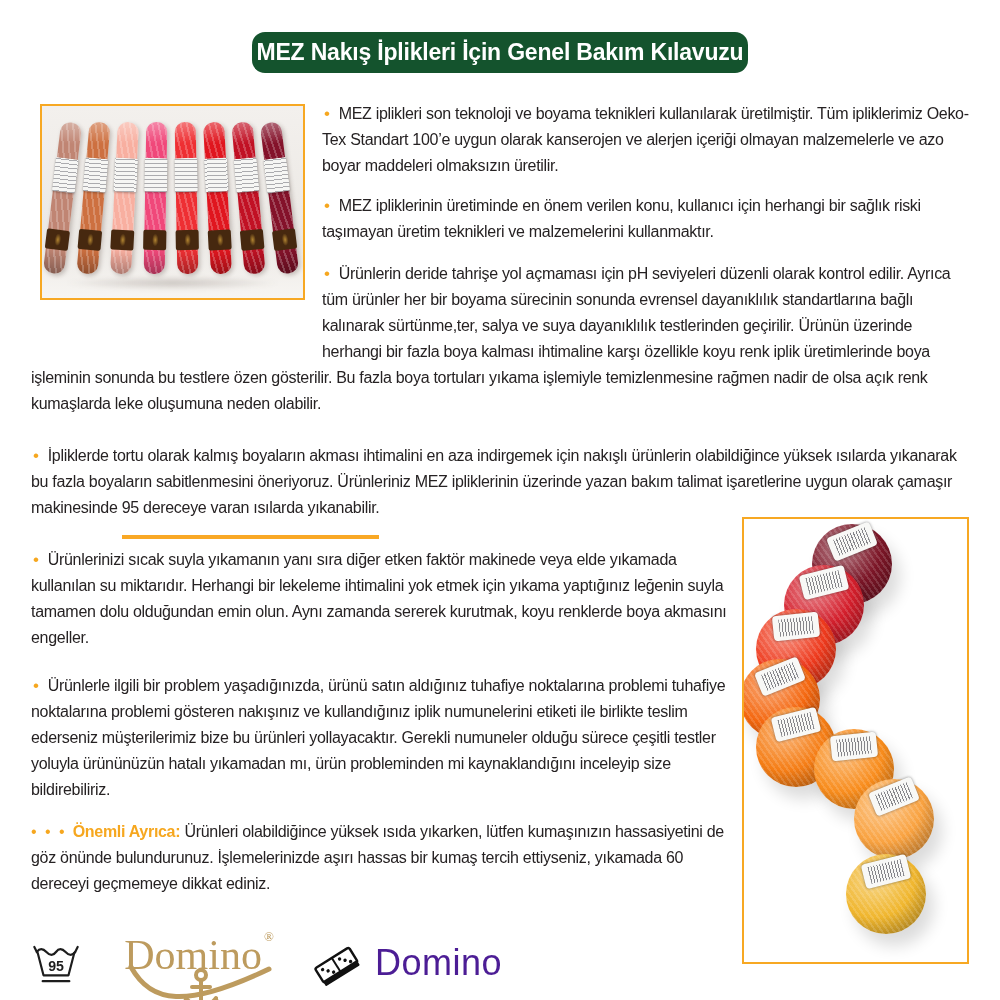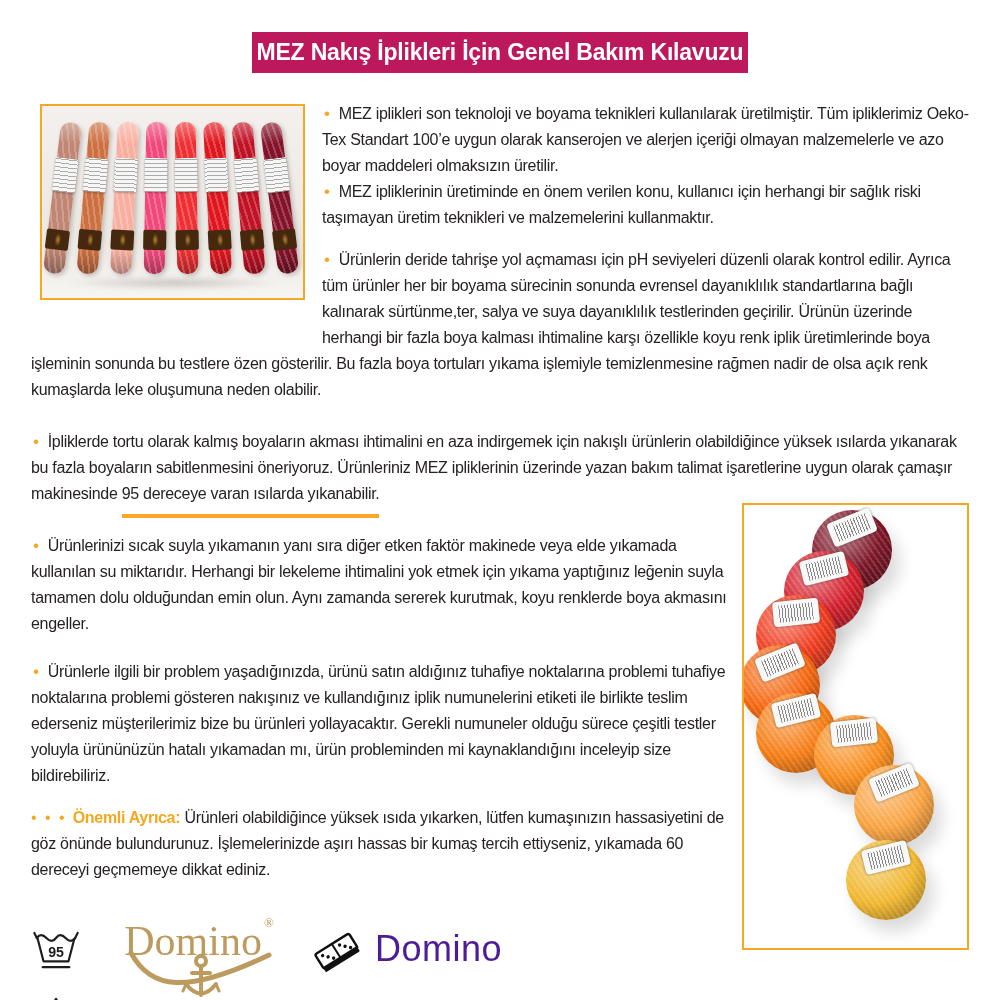--- a/index.html
+++ b/index.html
@@ -14,22 +14,22 @@
   }
   .header span{
     color:#fff;font-size:23px;font-weight:bold;letter-spacing:-0.2px;white-space:nowrap;
   }
   
   .content{padding:28px 31px 0;}
   .para{
     margin:0;font-size:16px;line-height:26px;letter-spacing:-0.3px;text-align:left;
   }
   .bullet{color:#F6A71F;margin:0 9px 0 2px;font-size:17px;}
-  .mb14{}.mb16{margin-bottom:16px}.mb22{margin-bottom:22px}.mb26{margin-bottom:26px}
-  .u-orange{border-bottom:4px solid #F9A825;padding-bottom:12px;}
+  .mb14{margin-bottom:14px}.mb16{margin-bottom:16px}.mb22{margin-bottom:22px}.mb26{margin-bottom:26px}
+  .u-orange{border-bottom:4px solid #F9A825;padding-bottom:19px;}
   .warning .wdots{color:#F6A71F;letter-spacing:2px;margin-right:6px;}
   .warning .wlabel{color:#F6A71F;font-weight:bold;}
   
   .photo-left{
     float:left;width:261px;height:192px;border:2px solid #F7A823;
     margin:3px 17px 40px 9px;position:relative;overflow:hidden;
     background:linear-gradient(180deg,#f3f0ed 0%,#ebe8e4 70%,#f7f5f2 100%);
   }
   .skein-shadow{
     position:absolute;bottom:8px;left:8%;width:84%;height:14px;border-radius:50%;
@@ -90,21 +90,21 @@
   .gold{stroke:#BD9B5E;fill:none;stroke-linecap:round;stroke-linejoin:round;}
   
   .domino-logo{margin-left:30px;margin-top:16px;display:flex;align-items:center;gap:12px;}
   .domino-text{font-size:36px;color:#4c1d95;letter-spacing:0.5px;font-weight:500;white-space:nowrap;}
 </style>
 </head>
 <body>
 
 <div class="page">
 
-  <div class="header" style="background: #be185d;">
+  <div class="header" style="background: #14532d; border-radius: 13px;">
     <span>MEZ Nakış İplikleri İçin Genel Bakım Kılavuzu</span>
   </div>
 
   <div class="content">
 
     <div class="photo-left" style="border-color: rgb(247, 168, 35);">
       <div class="skein-shadow"></div>
     <div class="skein" style="left: 10px; transform: rotate(7deg); background: linear-gradient(rgb(214, 176, 164) 0%, rgb(192, 133, 115) 14%, rgb(192, 133, 115) 84%, rgb(134, 93, 81) 100%); box-shadow: rgba(60, 40, 30, 0.25) 2px 2px 4px;">
           <div class="s-label"></div>
           <div class="s-band"></div>

